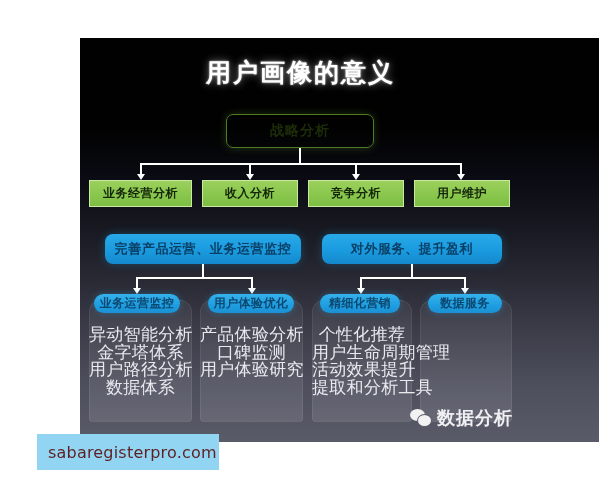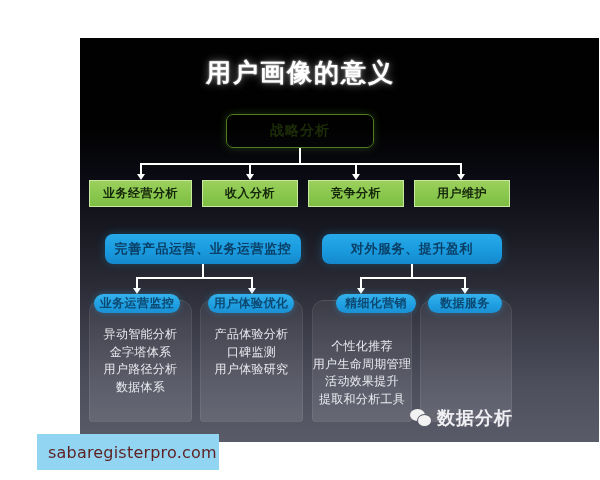--- a/index.html
+++ b/index.html
@@ -136,35 +136,35 @@
     align-items: center;
     justify-content: center;
     color: #0c4870;
     font-size: 12px;
     font-weight: bold;
     letter-spacing: 0.4px;
     box-shadow: 0 0 7px rgba(40,165,230,0.35);
   }
   .ch1 { left: 14px;  width: 86px; }
   .ch2 { left: 128px; width: 86px; }
-  .ch3 { left: 256px; width: 80px; }
+  .ch3 { left: 240px; width: 80px; }
   .ch4 { left: 348px; width: 74px; font-family: Liberation Mono, monospace; }
 
   .col-items {
     position: absolute;
     top: 288px;
     text-align: center;
     color: #e9eaf0;
-    font-size: 12px;
+    font-size: 17px;
     line-height: 17.5px;
     letter-spacing: 0.3px;
   }
   .ci1 { left: 9px;   width: 103px; }
   .ci2 { left: 120px; width: 103px; }
-  .ci3 { left: 232px; width: 100px; margin-top: 12px; }
+  .ci3 { left: 232px; width: 100px; }
   .ci4 { left: 340px; width: 92px;  }
   .col-items div { white-space: nowrap; }
 
   
   .conn { position: absolute; background: #ffffff; }
   .vline { width: 1.5px; }
   .hline { height: 1.5px; }
   .arrow {
     position: absolute;
     width: 0; height: 0;

